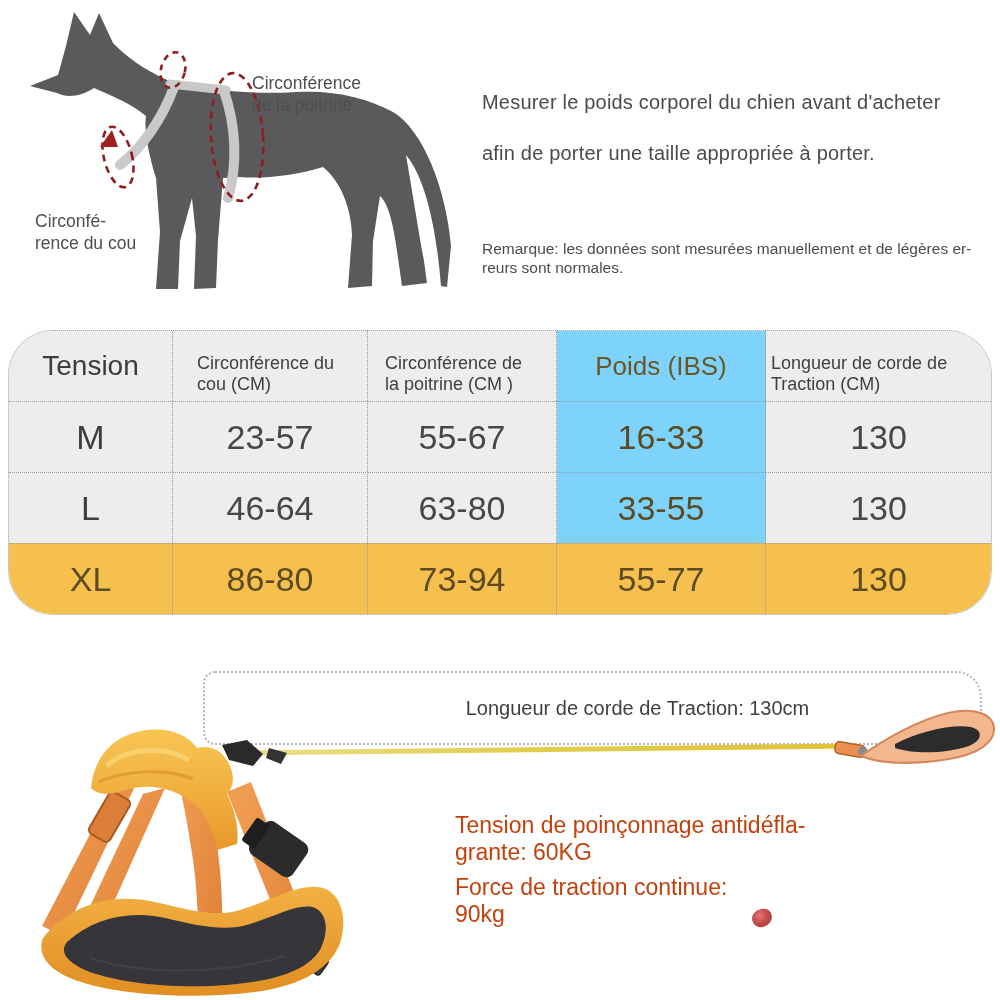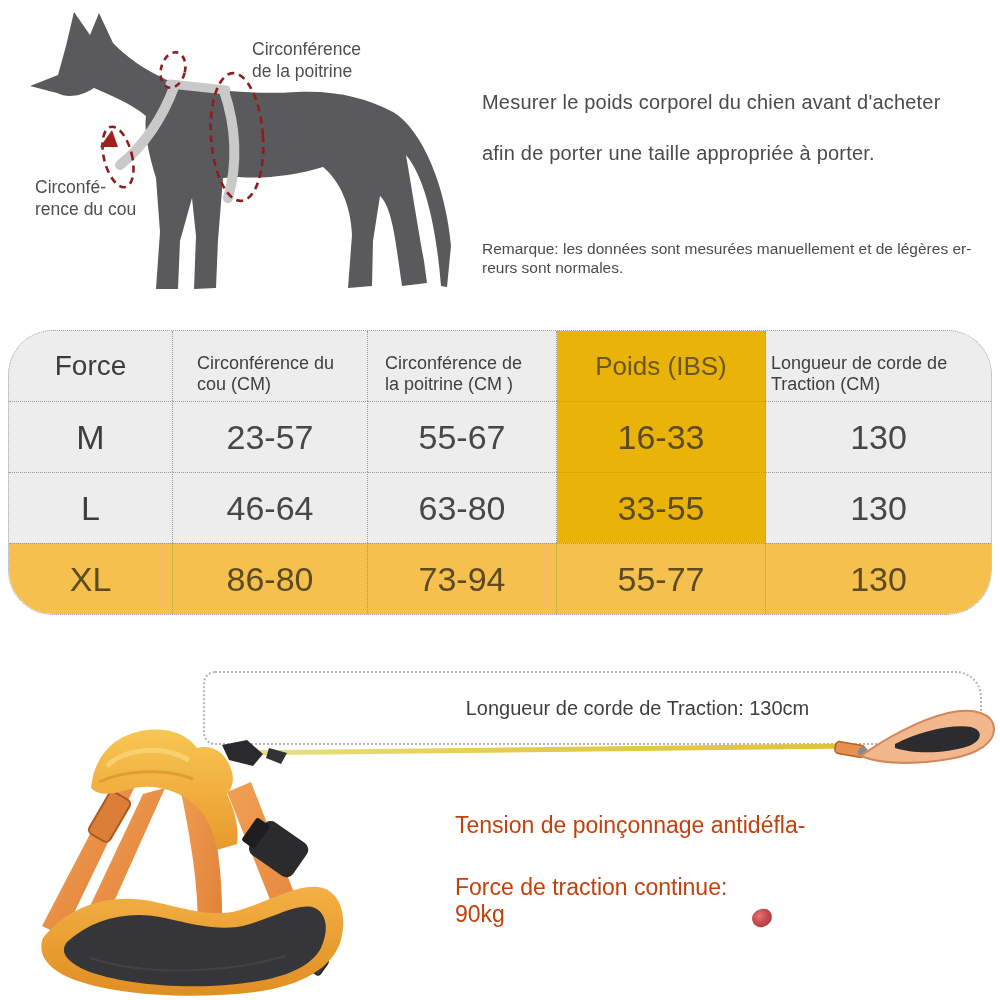--- a/index.html
+++ b/index.html
@@ -4,42 +4,42 @@
 <style>
   html,body{margin:0;padding:0;}
   body{
     width:1000px;height:1000px;position:relative;overflow:hidden;
     background:#ffffff;
     font-family:"Liberation Sans","DejaVu Sans",sans-serif;
     color:#474747;
   }
   .abs{position:absolute;}
   
-  .diagram-label{font-size:17.5px;line-height:22px;color:#4e4e4e;}
+  .diagram-label{font-size:17.5px;line-height:22px;color:#4e4e4e;margin-top:34px;}
   .diagram-label span{display:block;white-space:nowrap;}
   
   .intro-line{font-size:20px;color:#4b4b4b;white-space:nowrap;letter-spacing:.2px;}
   .note-line{font-size:15.5px;line-height:19px;color:#4b4b4b;white-space:nowrap;display:block;}
   
   .size-table{
     left:8px;top:330px;width:984px;height:285px;
     background:#ededed;
     border:1.5px dotted #a3a3a3;border-radius:45px;
     overflow:hidden;box-sizing:border-box;
     display:grid;
     grid-template-columns:164px 195px 189px 209px 1fr;
     grid-template-rows:70px 71px 71px 1fr;
   }
   .cell{
     display:flex;align-items:center;justify-content:center;
     box-sizing:border-box;
   }
   .cell.vline{border-right:1.5px dotted #9a9a9a;}
   .cell.hline{border-top:1.5px dotted #9a9a9a;}
-  .cell.col-poids{background:#eab308;}
+  .cell.col-poids{background:#7dd3fc;}
   .cell.row-xl{background:#f5c04e;}
   .hdr-small{font-size:18px;line-height:21px;color:#3f3f3f;
     align-items:center;justify-content:flex-start;padding-top:15px;}
   .hdr-small span{display:block;white-space:nowrap;}
   .hdr-taille{font-size:28px;color:#3c3c3c;}
   .hdr-poids{font-size:26px;color:#6b5726;}
   .cell .size-letter{font-size:34px;color:#3e3e3e;}
   .cell .val{font-size:34px;color:#474747;}
   .cell.col-poids .val,.cell.row-xl .val,.cell.row-xl .size-letter{color:#5c4b22;}
   
@@ -96,21 +96,21 @@
 <div class="abs intro-line" style="left:482px;top:91px">Mesurer le poids corporel du chien avant d'acheter</div>
 <div class="abs intro-line" style="left:482px;top:142px">afin de porter une taille appropriée à porter.</div>
 <div class="abs" style="left:482px;top:239px">
   <span class="note-line">Remarque: les données sont mesurées manuellement et de légères er-</span>
   <span class="note-line">reurs sont normales.</span>
 </div>
 
 <div class="abs size-table">
 
   <div class="cell vline hdr-taille">
-    <span>Force</span>
+    <span>Tension</span>
   </div>
   <div class="cell vline hdr-small" style="padding-left:24px">
     <div>
         <span>Circonférence du</span>
         <span>cou (CM)</span>
       </div>
   </div>
   <div class="cell vline hdr-small" style="padding-left:17px">
     <div>
         <span>Circonférence de</span>
@@ -250,17 +250,18 @@
   </g>
   <path d="M 28,56 C 50,40 85,20 115,13 C 142,7 160,14 161,28 C 162,42 146,54 116,59
            C 80,65 48,64 28,56 Z" fill="#f3b78e" stroke="#d4875a" stroke-width="2"></path>
   <path d="M 62,44 C 85,32 118,24 138,27 C 150,30 150,40 136,46 C 112,54 80,54 62,48 Z" fill="#2c2c2e"></path>
 </svg>
 
 <div class="abs red-dot"></div>
 
 <div class="abs" style="left:455px;top:812px">
   <span class="spec-line">Tension de poinçonnage antidéfla-</span>
+  <span class="spec-line">grante: 60KG</span>
 </div>
 <div class="abs" style="left:455px;top:874px">
   <span class="spec-line">Force de traction continue:</span>
   <span class="spec-line">90kg</span>
 </div>
 
 </body></html>

